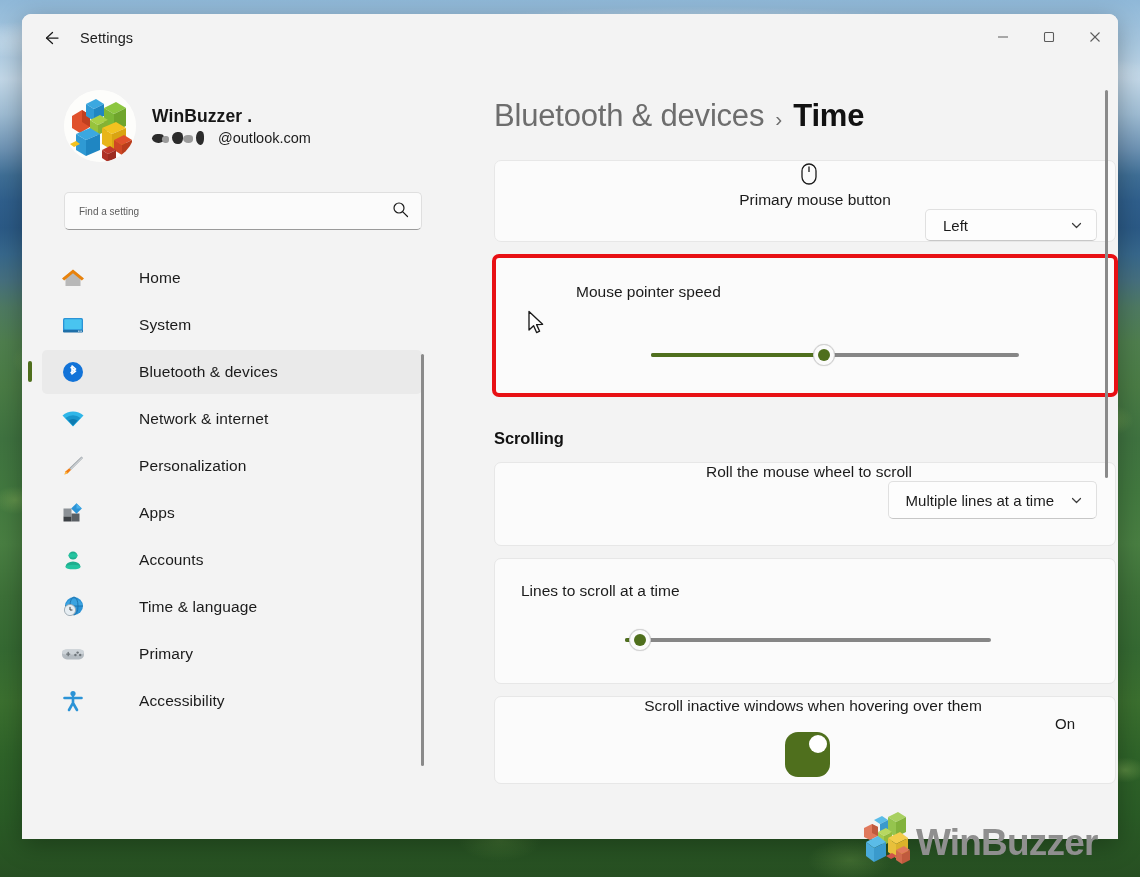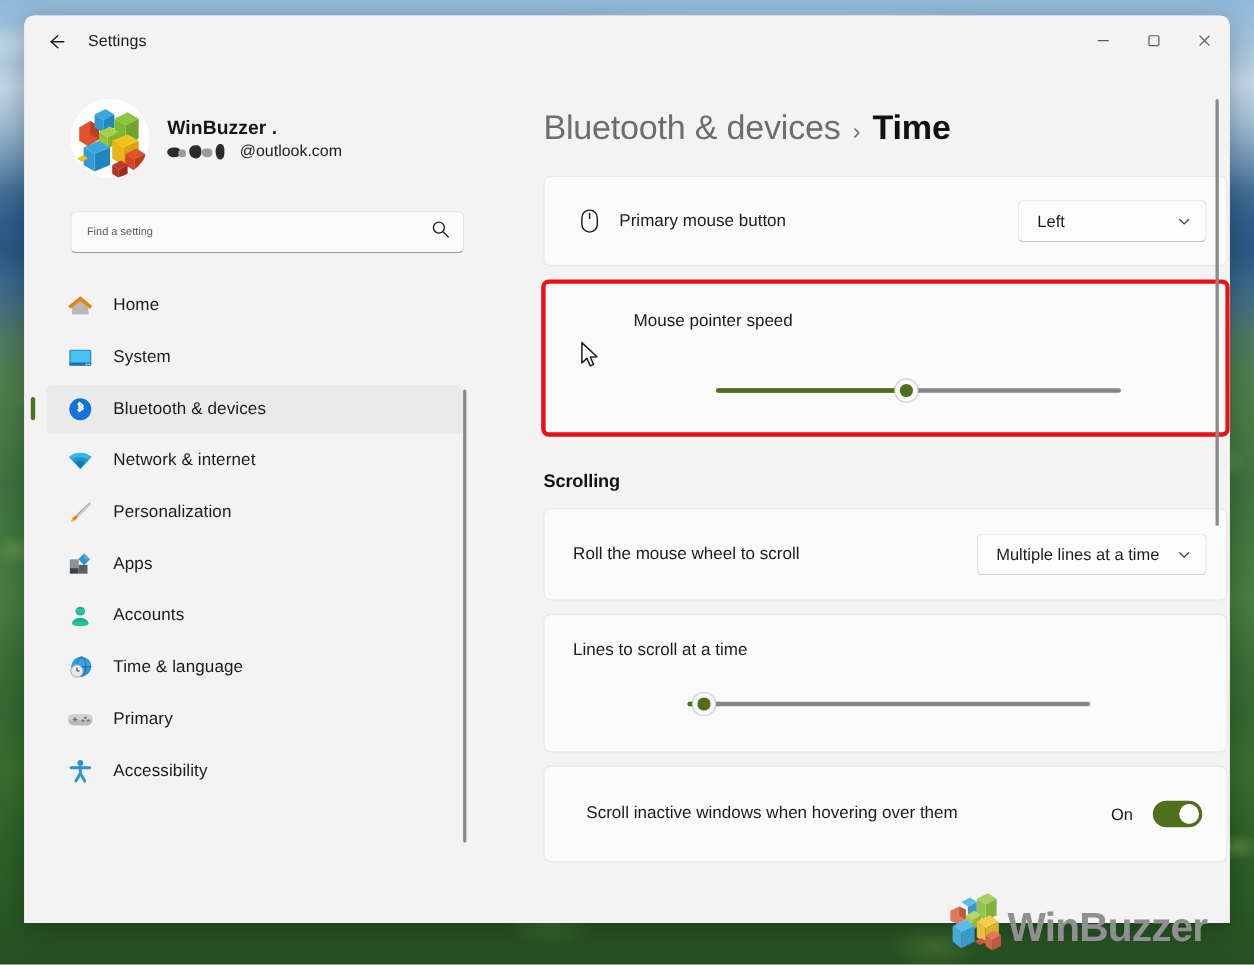--- a/index.html
+++ b/index.html
@@ -131,20 +131,21 @@
 
   #nav { margin-top: 26px; }
   .nav-item {
     position: relative;
     height: 44px; margin: 3px 0 3px 0;
     width: 380px;
     display: flex; align-items: center;
     border-radius: 5px;
     padding-left: 18px;
     cursor: pointer;
+    gap: 36px;
   }
   .nav-item.selected { background: #eaeaea; }
   .nav-item.selected::before {
     content: ""; position: absolute; left: -14px; top: 11px;
     width: 3.5px; height: 21px; border-radius: 2px; background: #4f6f1d;
   }
   .nav-icon {
     width: 26px; height: 26px; flex: 0 0 26px;
     position: relative; margin-right: 17px;
   }
@@ -176,20 +177,21 @@
     font-size: 31px; color: #111; font-weight: bold; letter-spacing: -.2px;
   }
 
   .card {
     background: #fbfbfb;
     border: 1px solid #e7e7e7;
     border-radius: 7px;
     margin: 0 0 0 32px;
     width: 622px;
     position: relative;
+    flex-direction: column;
   }
 
   #card-primary-button {
     margin-top: 26px; height: 82px;
     display: flex; align-items: center; padding: 0 18px 0 26px;
   }
   .row-icon { width: 30px; flex: 0 0 30px; display: flex; justify-content: center; }
   .row-label { font-size: 15.5px; color: #1b1b1b; margin-left: 12px; }
 
   .dropdown {

